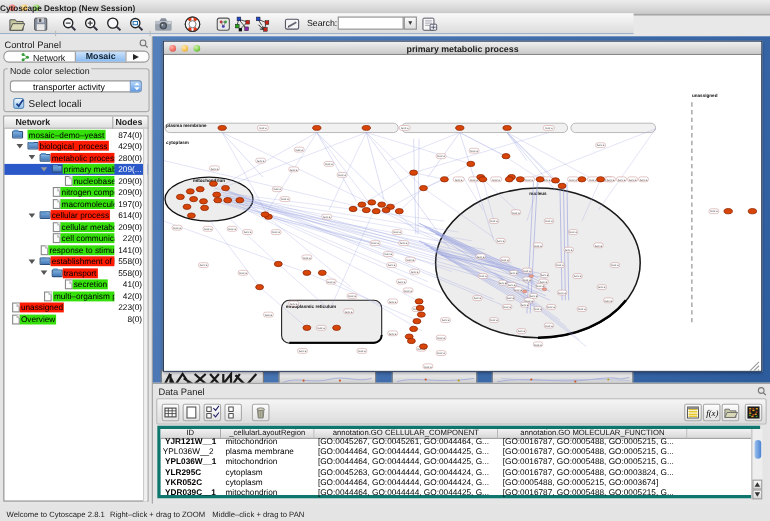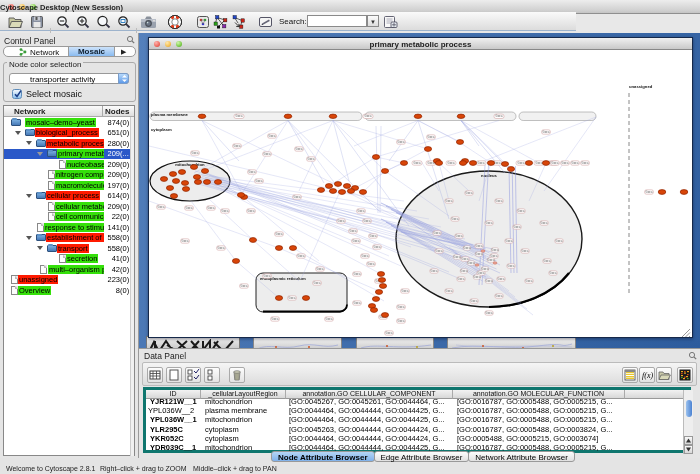--- a/index.html
+++ b/index.html
@@ -178,38 +178,38 @@
         <div class="abs" id="combocap"><svg width="11" height="9" viewBox="0 0 11 9">
             <path d="M5.5 1 L8 3.6 L3 3.6 Z" fill="#fff"></path>
             <path d="M5.5 8 L8 5.4 L3 5.4 Z" fill="#fff"></path>
           </svg></div>
       </div>
   <div class="abs" id="checkbox">
         <svg style="position:absolute;left:0;top:-1.5px" width="10" height="10" viewBox="0 0 10 10">
           <path d="M2 5.2 L4 7.4 L8 1.6" stroke="#1c3f88" stroke-width="1.6" fill="none"></path>
         </svg>
       </div>
-  <div class="abs" id="cblabel">Select mosaic</div>
+  <div class="abs" id="cblabel">Select locali</div>
   <div class="abs" id="treebox">
     <div class="abs" id="treehead">
           <span style="position:absolute;left:10px;top:1px">Network</span>
           <span style="position:absolute;left:101px;top:1px">Nodes</span>
           <span style="position:absolute;left:98px;top:0;width:1px;height:11px;background:#aaa"></span>
         </div>
     <div id="treerows" style="position:absolute;left:0;top:11px;width:130px">
       <div class="abs trow" style="top:0px">
             <i class="fo" style="left:7px"></i>
             <span class="lbl g" style="left:21px;max-width:79px">mosaic–demo–yeast</span>
             <span class="val"><span class="num">874</span>(0)</span>
           </div>
       <div class="abs trow" style="top:10.5px">
             <b class="ar" style="left:11px"></b>
             <i class="fo" style="left:21px"></i>
             <span class="lbl r" style="left:31px;max-width:69px">biological_process</span>
-            <span class="val"><span class="num">651</span>(0)</span>
+            <span class="val"><span class="num">429</span>(0)</span>
           </div>
       <div class="abs trow" style="top:21px">
             <b class="ar" style="left:22px"></b>
             <i class="fo" style="left:32px"></i>
             <span class="lbl r" style="left:42px;max-width:58px">metabolic process</span>
             <span class="val"><span class="num">280</span>(0)</span>
           </div>
       <div class="abs trow" style="top:31.5px;background:#2a58c8;color:#fff;width:130px">
             <b class="ar" style="left:33px;border-top-color:#999"></b>
             <i class="fo" style="left:43px"></i>
@@ -1039,22 +1039,19 @@
             <span class="dcell abs" style="left:309px;width:170px">[GO:0005488, GO:0005215, GO:0003674]</span>
           </div>
       <div class="abs" style="top:46.0px">
             <span class="dcell abs" style="left:2px;width:53px;font-weight:bold">YDR039C__1</span>
             <span class="dcell abs" style="left:57px;width:83px">mitochondrion</span>
             <span class="dcell abs" style="left:141px;width:165px">[GO:0044464, GO:0044444, GO:0044425, G...</span>
             <span class="dcell abs" style="left:309px;width:170px">[GO:0016787, GO:0005488, GO:0005215, G...</span>
           </div>
     </div>
   </div>
-  <div class="abs" id="dtabs">
-    <span class="dtab dtabsel">Node Attribute Browser</span><span class="dtab">Edge Attribute Browser</span><span class="dtab">Network Attribute Browser</span>
-  </div>
 </div>
 
 <div class="abs" id="statusbar">
   <span class="abs" style="left:6px;top:7px">Welcome to Cytoscape 2.8.1</span>
   <span class="abs" style="left:100px;top:7px">Right–click + drag to ZOOM</span>
   <span class="abs" style="left:193px;top:7px">Middle–click + drag to PAN</span>
 </div>
 </div>
 </body></html>

